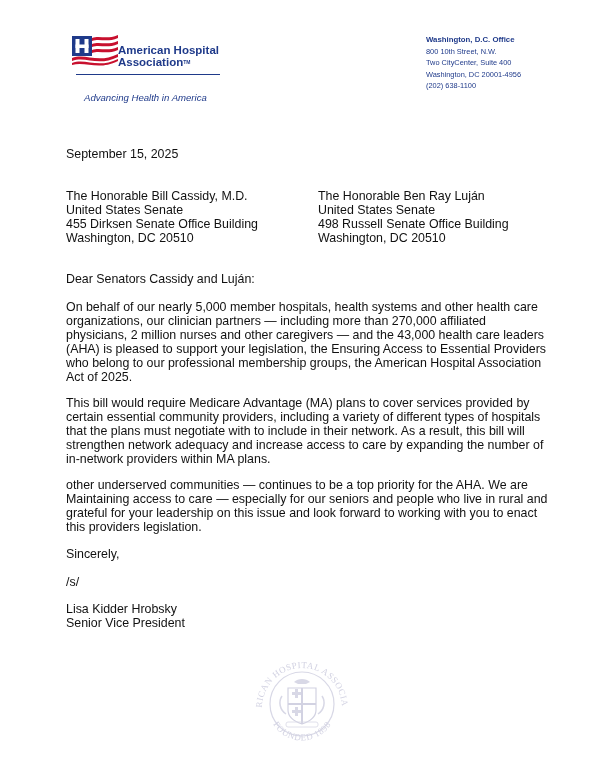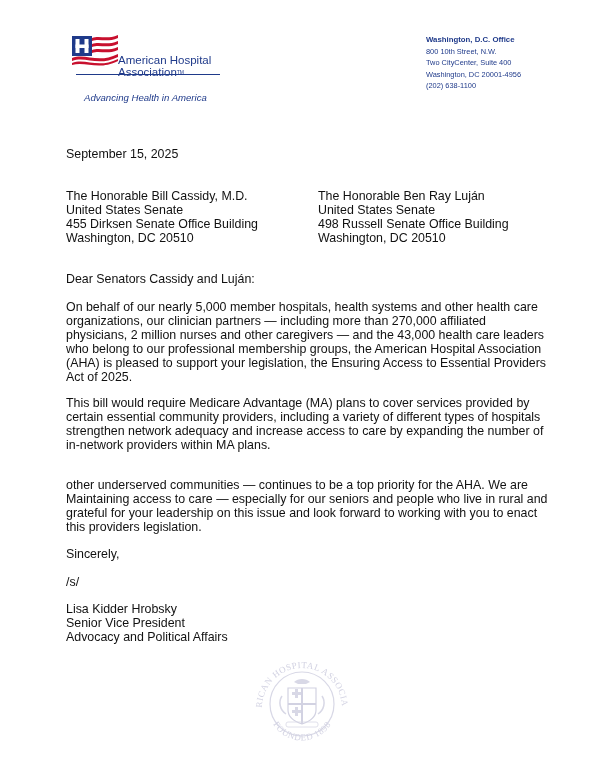--- a/index.html
+++ b/index.html
@@ -1,20 +1,20 @@
 <!DOCTYPE html>
 <html><head>
 <meta charset="utf-8">
 <style>
   html, body { margin:0; padding:0; background:#ffffff; }
   body { width:603px; height:781px; position:relative; overflow:hidden;
          font-family:"Liberation Sans", sans-serif; color:#111; }
   .logo { position:absolute; left:72px; top:34px; width:150px; height:60px; }
   .logo-mark { position:absolute; left:0; top:0; width:52px; height:34px; }
-  .logo-name { position:absolute; left:46px; top:20px; font-size:11.5px; font-weight:normal;
+  .logo-name { position:absolute; left:46px; top:10px; font-size:11.5px; font-weight:bold;
                color:#1f3a8a; line-height:12px; }
   .logo-name .tm { font-size:5px; vertical-align:top; }
   .logo-rule { position:absolute; left:4px; top:40px; width:144px; height:1px; background:#1f3a8a; }
   .logo-tag { position:absolute; left:12px; top:45px; font-size:9.6px; font-style:italic; color:#1f3a8a;margin-top:13px; }
   .office { position:absolute; left:426px; top:34px; color:#1f3a8a; font-size:7.4px; line-height:11.5px; }
   .office .h { font-weight:bold; font-size:7.8px; }
   .text { position:absolute; left:66px; font-size:12.4px; line-height:13.9px; color:#111;margin-top:38px; }
   .date { top:110px; }
   .addr1 { top:152px; }
   .addr2 { top:152px; left:318px; }
@@ -73,45 +73,45 @@
   <span class="line">498 Russell Senate Office Building</span>
   <span class="line">Washington, DC 20510</span>
 </div>
 
 <div class="text salut">Dear Senators Cassidy and Luján:</div>
 
 <div class="text p1">
   <span class="line">On behalf of our nearly 5,000 member hospitals, health systems and other health care</span>
   <span class="line">organizations, our clinician partners — including more than 270,000 affiliated</span>
   <span class="line">physicians, 2 million nurses and other caregivers — and the 43,000 health care leaders</span>
+  <span class="line">(AHA) is pleased to support your legislation, the Ensuring Access to Essential Providers</span>
   <span class="line">who belong to our professional membership groups, the American Hospital Association</span>
-  <span class="line">(AHA) is pleased to support your legislation, the Ensuring Access to Essential Providers</span>
   <span class="line">Act of 2025.</span>
 </div>
 
 <div class="text p2">
   <span class="line">This bill would require Medicare Advantage (MA) plans to cover services provided by</span>
   <span class="line">certain essential community providers, including a variety of different types of hospitals</span>
+  <span class="line">that the plans must negotiate with to include in their network. As a result, this bill will</span>
   <span class="line">strengthen network adequacy and increase access to care by expanding the number of</span>
   <span class="line">in-network providers within MA plans.</span>
 </div>
 
 <div class="text p3">
   <span class="line">other underserved communities — continues to be a top priority for the AHA. We are</span>
   <span class="line">Maintaining access to care — especially for our seniors and people who live in rural and</span>
   <span class="line">grateful for your leadership on this issue and look forward to working with you to enact</span>
   <span class="line">this providers legislation.</span>
 </div>
 
 <div class="text close">Sincerely,</div>
 <div class="text sig">/s/</div>
 <div class="text signer">
   <span class="line">Lisa Kidder Hrobsky</span>
   <span class="line">Senior Vice President</span>
-  <span class="line">Advocacy and Political Affairs</span>
 </div>
 
 <svg class="seal" viewBox="0 0 108 104">
   <defs>
     <path id="sealTop" d="M14 56 A40 40 0 0 1 94 56"></path>
     <path id="sealBot" d="M22 66 A34 34 0 0 0 86 66"></path>
   </defs>
   <circle cx="54" cy="52" r="32" fill="none" stroke="#d8d8e6" stroke-width="1.2"></circle>
   <text font-family="'Liberation Serif', serif" font-size="9" fill="#d2d2e2" letter-spacing="0.5">
     <textPath href="#sealTop" startOffset="50%" text-anchor="middle">AMERICAN HOSPITAL ASSOCIATION</textPath>

